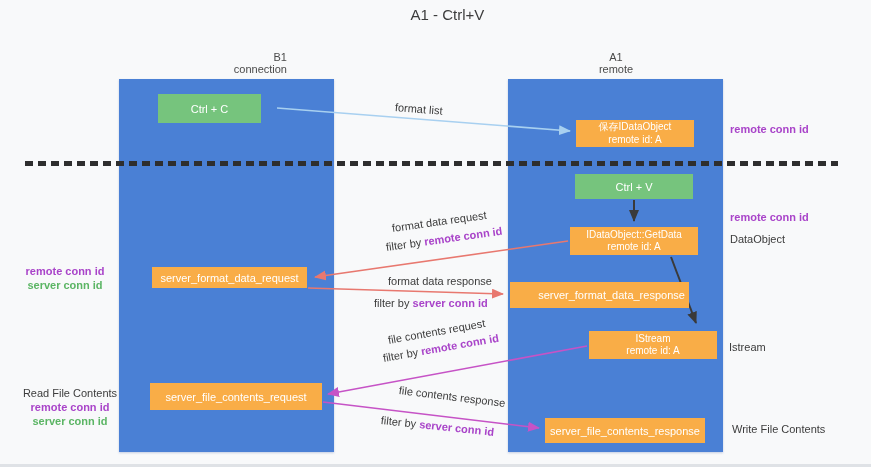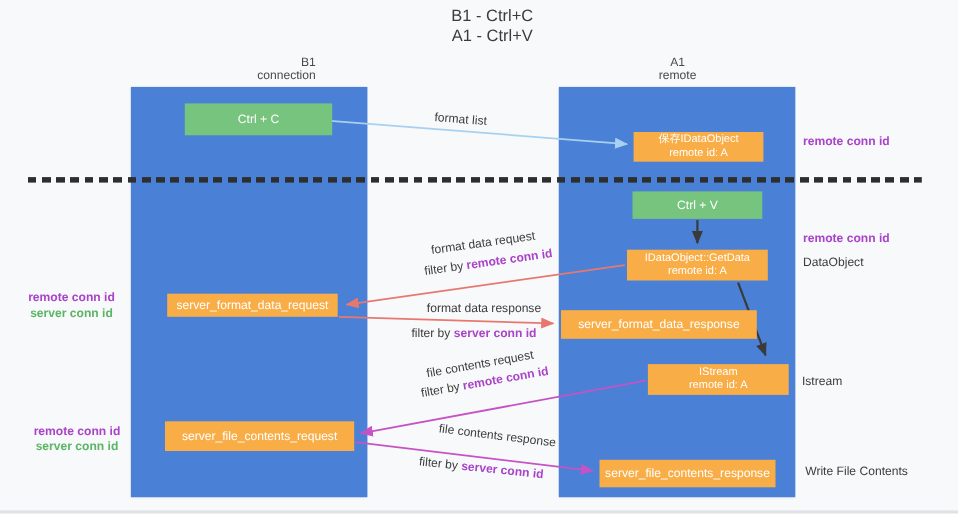--- a/index.html
+++ b/index.html
@@ -35,21 +35,20 @@
   .stack .black{color:#3c3c3c;}
   svg.arrows{position:absolute;left:0;top:0;z-index:2;pointer-events:none;}
   .bottom-strip{position:absolute;left:0;bottom:0;width:100%;height:3px;background:#dfe2e6;z-index:6;}
 </style>
 </head>
 <body>
 
 <div class="stage">
 
   <div class="title">
-    <div>B1 - Ctrl+C</div>
     <div>A1 - Ctrl+V</div>
   </div>
 
   <div class="lane-header" style="left:167px;top:51px;text-align:right;">
     <div>B1</div>
     <div>connection</div>
   </div>
   <div class="lane-header" style="left:556px;top:51px;">
     <div>A1</div>
     <div>remote</div>
@@ -77,21 +76,21 @@
     </defs>
     <path d="M277,108 L570,131" stroke="#a8d0f0" stroke-width="1.6" fill="none" marker-end="url(#mBlue)"></path>
     <path d="M634,200 L634,221" stroke="#3a3a3a" stroke-width="2" fill="none" marker-end="url(#mBlack)"></path>
     <path d="M671,257 L696,323" stroke="#3a3a3a" stroke-width="2" fill="none" marker-end="url(#mBlack)"></path>
     <path d="M568,241 L315,277" stroke="#e8786f" stroke-width="1.6" fill="none" marker-end="url(#mSalmon)"></path>
     <path d="M308,288 L503,294" stroke="#e8786f" stroke-width="1.6" fill="none" marker-end="url(#mSalmon)"></path>
     <path d="M587,346 L328,394" stroke="#c653c6" stroke-width="1.6" fill="none" marker-end="url(#mMagenta)"></path>
     <path d="M323,402 L539,428" stroke="#c653c6" stroke-width="1.6" fill="none" marker-end="url(#mMagenta)"></path>
   </svg>
 
-  <div class="box green single" style="left:168px;top:94px;width:134px;height:29px;">
+  <div class="box green single" style="left:158px;top:94px;width:103px;height:29px;">
     <span>Ctrl + C</span>
   </div>
 
   <div class="box orange" style="left:576px;top:120px;width:118px;height:27px;">
     <span class="l1">保存IDataObject</span>
     <span class="l2">remote id: A</span>
   </div>
 
   <div class="box green single" style="left:575px;top:174px;width:118px;height:25px;">
     <span>Ctrl + V</span>
@@ -99,21 +98,21 @@
 
   <div class="box orange" style="left:570px;top:227px;width:128px;height:28px;">
     <span class="l1">IDataObject::GetData</span>
     <span class="l2">remote id: A</span>
   </div>
 
   <div class="box orange single" style="left:152px;top:267px;width:155px;height:21px;">
     <span>server_format_data_request</span>
   </div>
 
-  <div class="box orange single" style="left:510px;top:282px;width:178px;height:26px;">
+  <div class="box orange single" style="left:510px;top:282px;width:155px;height:26px;padding-left:24px;">
     <span>server_format_data_response</span>
   </div>
 
   <div class="box orange" style="left:589px;top:331px;width:128px;height:28px;">
     <span class="l1">IStream</span>
     <span class="l2">remote id: A</span>
   </div>
 
   <div class="box orange single" style="left:545px;top:418px;width:160px;height:25px;">
     <span>server_file_contents_response</span>
@@ -144,20 +143,21 @@
   <div class="flow-label" style="left:381px;top:414px;transform:rotate(6deg);">
     <span>filter by </span><span class="id">server conn id</span>
   </div>
 
   <div class="stack" style="left:5px;top:264px;width:120px;">
     <div class="purple">remote conn id</div>
     <div class="green">server conn id</div>
   </div>
 
   <div class="stack" style="left:10px;top:386px;width:120px;line-height:13.5px;">
+    <div class="black" style="line-height:15px;">Read File Contents</div>
     <div class="purple">remote conn id</div>
     <div class="green">server conn id</div>
   </div>
 
   <div class="margin-label purple" style="left:730px;top:123px;">remote conn id</div>
   <div class="margin-label purple" style="left:730px;top:211px;">remote conn id</div>
   <div class="margin-label" style="left:730px;top:233px;">DataObject</div>
   <div class="margin-label" style="left:729px;top:341px;">Istream</div>
   <div class="margin-label" style="left:732px;top:423px;">Write File Contents</div>
 

